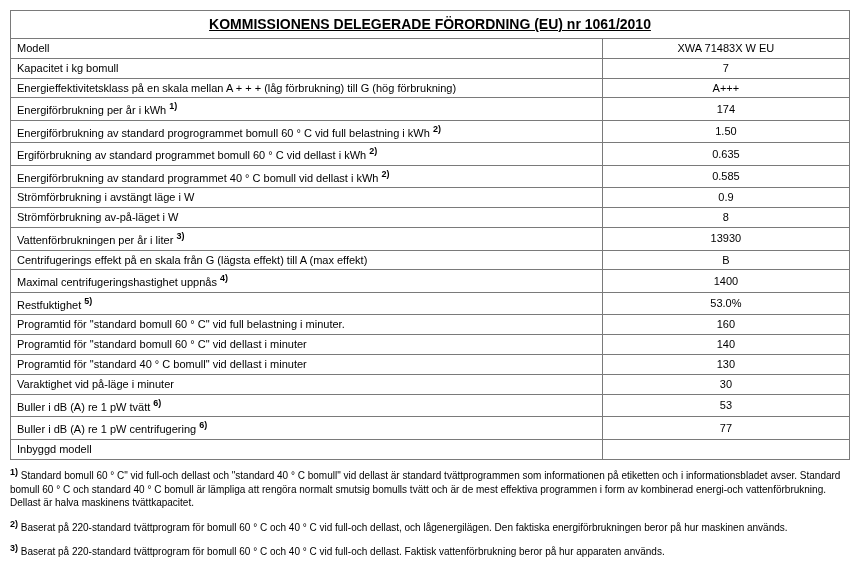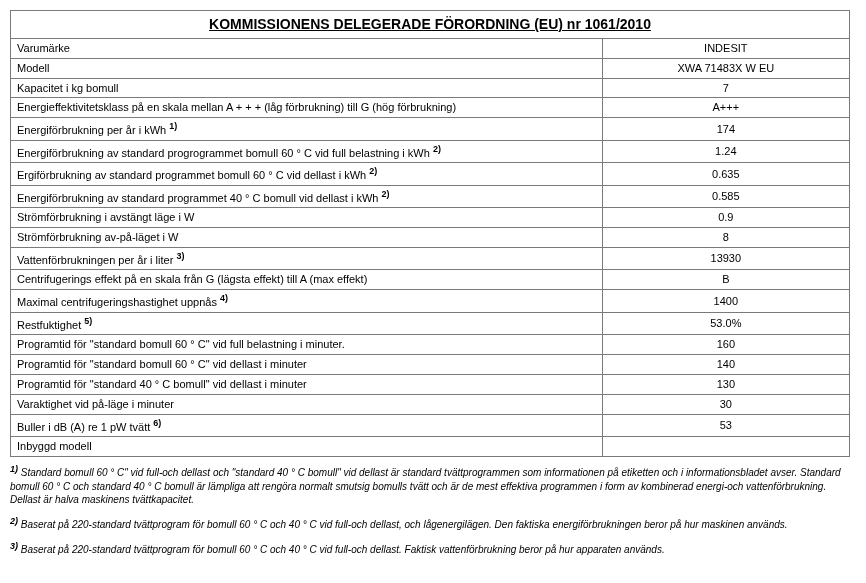--- a/index.html
+++ b/index.html
@@ -37,56 +37,51 @@
     font-weight: bold;
   }
   .footnotes {
     width: 846px;
     font-size: 10px;
     margin-top: 6px;
     line-height: 1.35;
   }
   .footnotes p {
     margin: 0 0 8px 0;
-    font-style: italic;
   }
 </style>
 </head>
 <body>
 
 <table class="sheet">
   <tbody>
       <tr>
     <td colspan="2" class="title-cell">KOMMISSIONENS DELEGERADE FÖRORDNING (EU) nr 1061/2010</td>
   </tr>
   </tbody>
     <tbody id="rows-body">
-      <tr>
-        <td class="label-col"><span>Varumärke</span></td>
-        <td class="value-col">INDESIT</td>
-      </tr>
       <tr>
         <td class="label-col"><span>Modell</span></td>
         <td class="value-col">XWA 71483X W EU</td>
       </tr>
       <tr>
         <td class="label-col"><span>Kapacitet i kg bomull</span></td>
         <td class="value-col">7</td>
       </tr>
       <tr>
         <td class="label-col"><span>Energieffektivitetsklass på en skala mellan A + + + (låg förbrukning) till G (hög förbrukning)</span></td>
         <td class="value-col">A+++</td>
       </tr>
       <tr>
         <td class="label-col"><span>Energiförbrukning per år i kWh </span><span class="sup-ref">1)</span></td>
         <td class="value-col">174</td>
       </tr>
       <tr>
         <td class="label-col"><span>Energiförbrukning av standard progrogrammet bomull 60 ° C vid full belastning i kWh </span><span class="sup-ref">2)</span></td>
-        <td class="value-col">1.24</td>
+        <td class="value-col">1.50</td>
       </tr>
       <tr>
         <td class="label-col"><span>Ergiförbrukning av standard programmet bomull 60 ° C vid dellast i kWh </span><span class="sup-ref">2)</span></td>
         <td class="value-col">0.635</td>
       </tr>
       <tr>
         <td class="label-col"><span>Energiförbrukning av standard programmet 40 ° C bomull vid dellast i kWh </span><span class="sup-ref">2)</span></td>
         <td class="value-col">0.585</td>
       </tr>
       <tr>
@@ -127,20 +122,24 @@
       </tr>
       <tr>
         <td class="label-col"><span>Varaktighet vid på-läge i minuter</span></td>
         <td class="value-col">30</td>
       </tr>
       <tr>
         <td class="label-col"><span>Buller i dB (A) re 1 pW tvätt </span><span class="sup-ref">6)</span></td>
         <td class="value-col">53</td>
       </tr>
       <tr>
+        <td class="label-col"><span>Buller i dB (A) re 1 pW centrifugering </span><span class="sup-ref">6)</span></td>
+        <td class="value-col">77</td>
+      </tr>
+      <tr>
         <td class="label-col"><span>Inbyggd modell</span></td>
         <td class="value-col"></td>
       </tr>
     </tbody>
 </table>
 
 <div class="footnotes" id="footnotes">
     <p><span class="sup-ref">1)</span><span> Standard bomull 60 ° C" vid full-och dellast och "standard 40 ° C bomull" vid dellast är standard tvättprogrammen som informationen på etiketten och i informationsbladet avser. Standard bomull 60 ° C och standard 40 ° C bomull är lämpliga att rengöra normalt smutsig bomulls tvätt och är de mest effektiva programmen i form av kombinerad energi-och vattenförbrukning. Dellast är halva maskinens tvättkapacitet.</span></p>
     <p><span class="sup-ref">2)</span><span> Baserat på 220-standard tvättprogram för bomull 60 ° C och 40 ° C vid full-och dellast, och lågenergilägen. Den faktiska energiförbrukningen beror på hur maskinen används.</span></p>
     <p><span class="sup-ref">3)</span><span> Baserat på 220-standard tvättprogram för bomull 60 ° C och 40 ° C vid full-och dellast. Faktisk vattenförbrukning beror på hur apparaten används.</span></p>

